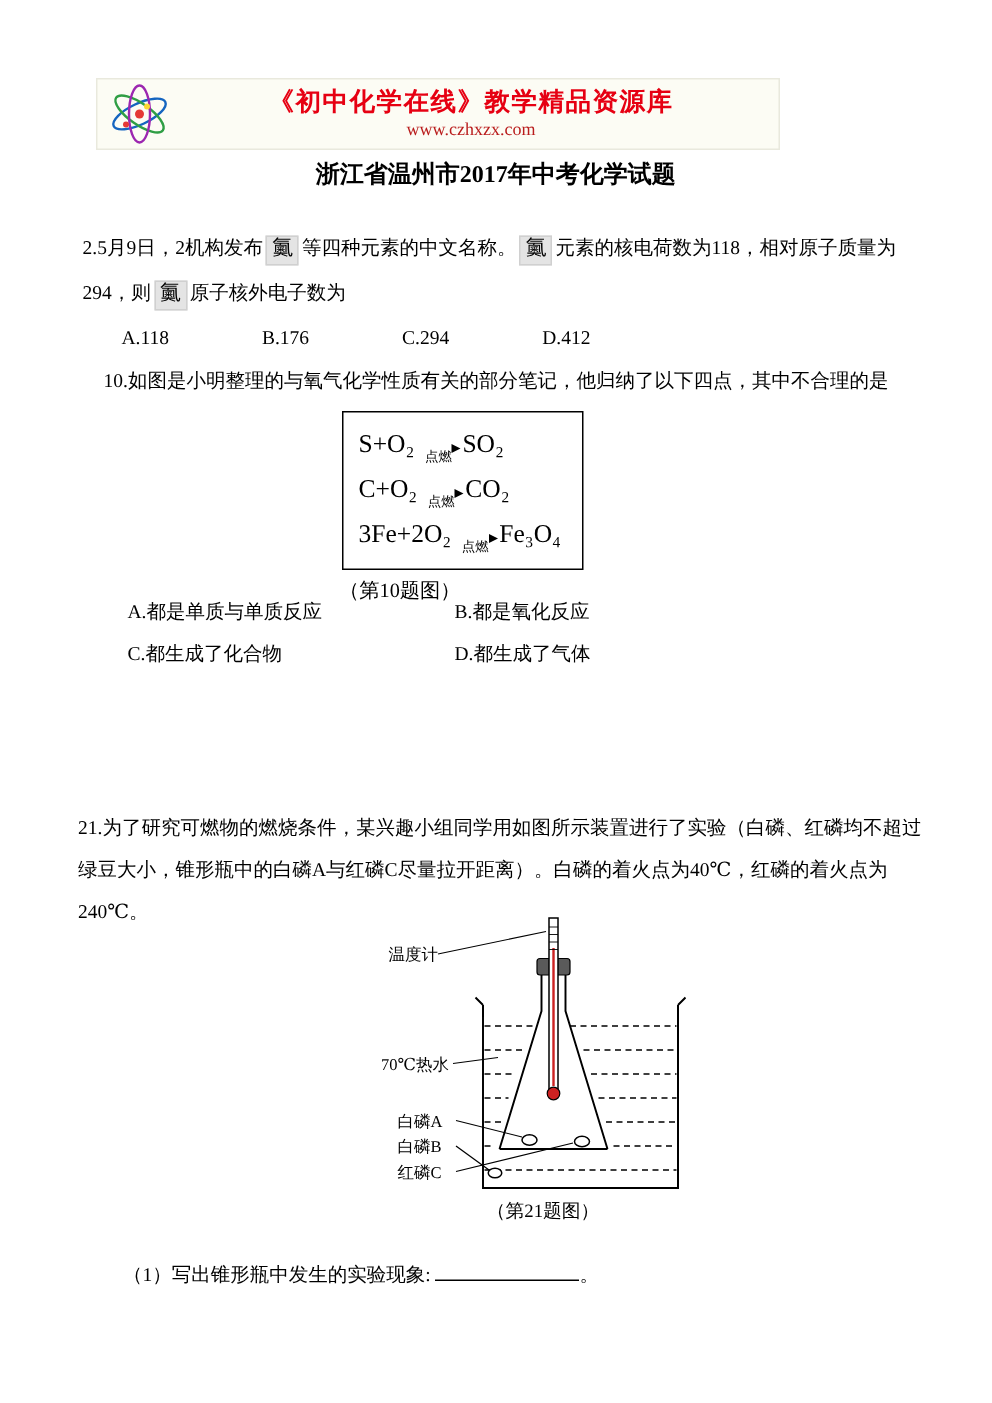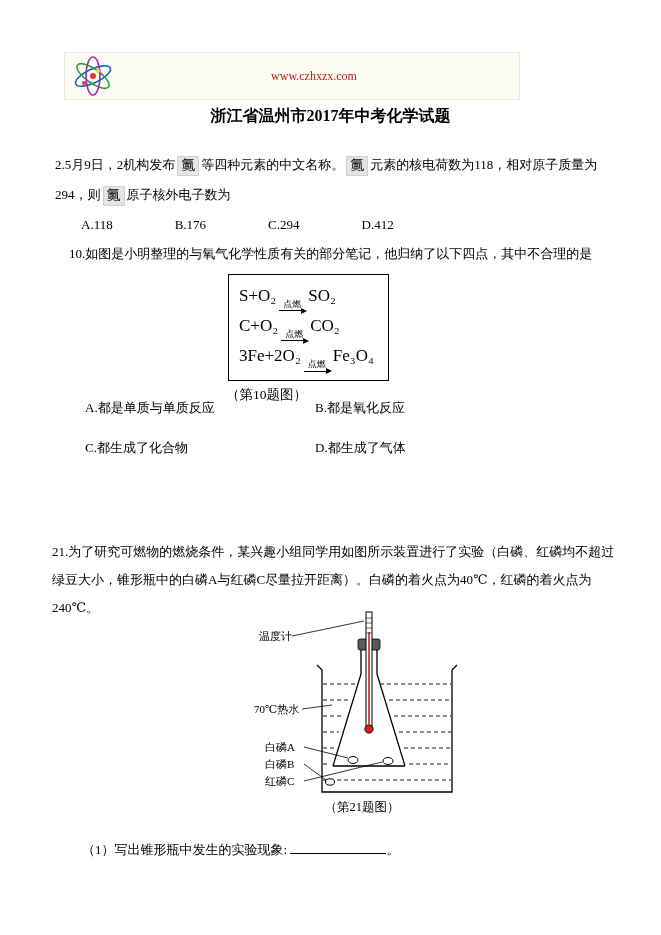--- a/index.html
+++ b/index.html
@@ -28,30 +28,30 @@
 
   #q10-stem { left:55px; top:243px; width:560px; line-height:22px;margin-left:14px; }
 
   #q10-figure { left:0; top:274px; width:583px; text-align:center; }
   .eq-box { display:inline-block; position:relative; left:17px; text-align:left;
             border:1.5px solid #000; padding:6px 14px 8px 10px; background:#fff; }
   .eq-row { font-size:17px; line-height:30px; white-space:nowrap; }
   .fig-caption { margin-top:5px; position:relative; left:-25px; font-size:13.5px; }
 
   
-  .rxn { display:inline-flex; flex-direction:column; align-items:flex-end;
+  .rxn { display:inline-flex; flex-direction:row; align-items:flex-end;
          vertical-align:-0.35em; margin:0 3px; }
   .rxn .cond { font-size:9px; line-height:1.25; white-space:nowrap; padding:0 4px; }
   .rxn .shaft { align-self:stretch; height:0; border-top:1px solid #000; position:relative; }
   .rxn .shaft::after { content:""; position:absolute; right:-2px; top:-3.5px; width:0; height:0;
                        border-left:6px solid #000; border-top:3px solid transparent;
                        border-bottom:3px solid transparent; }
 
   #q10-options { left:85px; top:394px; display:grid; grid-template-columns:218px auto;
-                 line-height:28px; font-size:13px;gap:12px; }
+                 line-height:28px; font-size:13px; }
 
   #q20-stem { left:52px; top:449px; width:565px; line-height:31px;
               padding-left:21px; text-indent:-21px; }
 
   #q21-stem { left:52px; top:538px; width:572px; line-height:28px; }
 
   #apparatus { left:252px; top:610px; }
   #apparatus svg { font-family:inherit; }
 
   #q21-sub1 { left:82px; top:840px; font-size:13px; }
@@ -69,20 +69,21 @@
       <g fill="none" stroke-width="1.6">
         <ellipse cx="22" cy="20" rx="19" ry="7" stroke="#1565c0" transform="rotate(-25 22 20)"></ellipse>
         <ellipse cx="22" cy="20" rx="19" ry="7" stroke="#2f9e44" transform="rotate(35 22 20)"></ellipse>
         <ellipse cx="22" cy="20" rx="19" ry="7" stroke="#9c27b0" transform="rotate(90 22 20)"></ellipse>
       </g>
       <circle cx="22" cy="20" r="3" fill="#e53935"></circle>
       <circle cx="27" cy="15" r="2" fill="#fdd835"></circle>
       <circle cx="13" cy="27" r="2" fill="#e53935"></circle>
     </svg>
     <div class="banner-text">
+      <div class="banner-title">《初中化学在线》教学精品资源库</div>
       <div class="banner-url">www.czhxzx.com</div>
     </div>
   </header>
 
   <h1 class="abs doc-title">浙江省温州市2017年中考化学试题</h1>
 
   <p class="abs stem" id="q2-stem"><span>2.5月9日，2机构发布</span><span class="elem-box">鿫</span><span>等四种元素的中文名称。</span><span class="elem-box">鿫</span><span>元素的核电荷数为118，相对原子质量为294，则</span><span class="elem-box">鿫</span><span>原子核外电子数为</span></p>
 
   <div class="abs" id="q2-options">
     <span>A.118</span>

